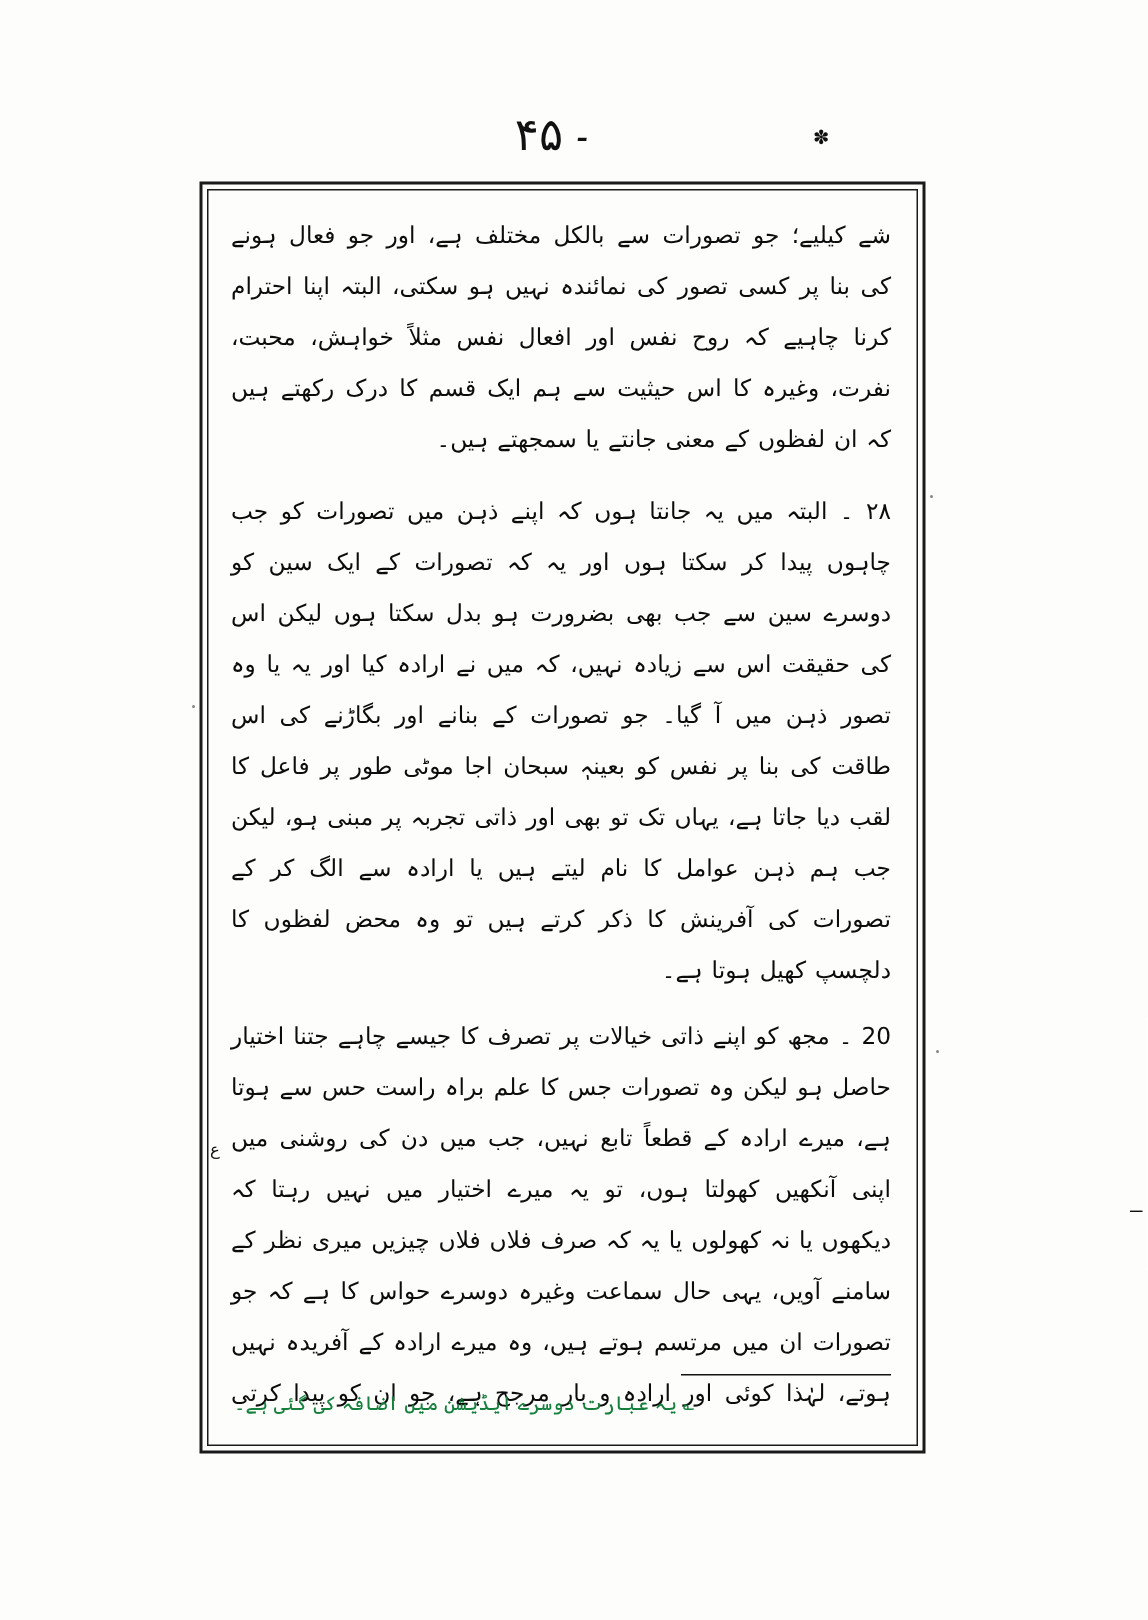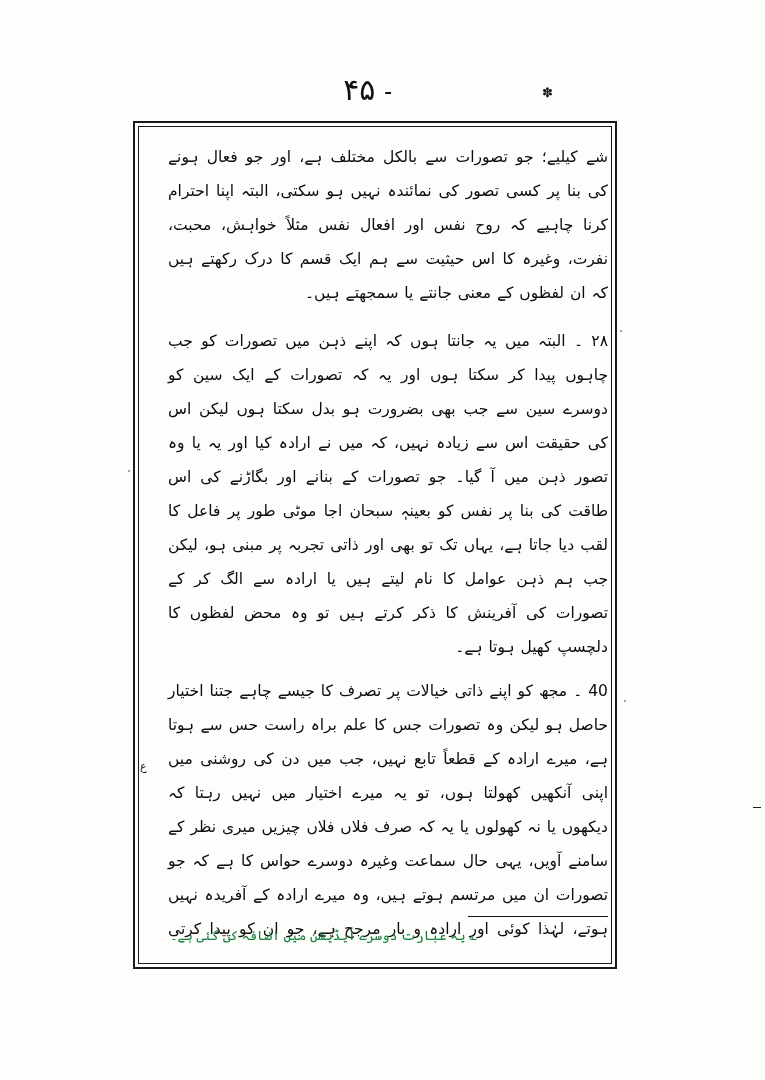--- a/index.html
+++ b/index.html
@@ -67,21 +67,21 @@
     position: absolute;
     left: 138px;
     top: 126px;
     width: 474px;
     height: 838px;
     border: 1px solid #1a1a1a;
     box-sizing: border-box;
   }
   .text-block {
     position: absolute;
-    left: 160px;
+    left: 146px;
     top: 132px;
     width: 458px;
     height: 826px;
     direction: rtl;
     text-align: right;
     box-sizing: border-box;
     padding: 8px 10px 4px 8px;
     overflow: hidden;
   }
   .para {
@@ -167,21 +167,21 @@
       <span>شے کیلیے؛ جو تصورات سے بالکل مختلف ہے، اور جو فعال ہونے کی بنا پر کسی تصور کی نمائندہ نہیں ہو سکتی، البتہ اپنا احترام کرنا چاہیے کہ روح نفس اور افعال نفس مثلاً خواہش، محبت، نفرت، وغیرہ کا اس حیثیت سے ہم ایک قسم کا درک رکھتے ہیں کہ ان لفظوں کے معنی جانتے یا سمجھتے ہیں۔</span>
     </p>
 
     <p class="para indent">
       <span class="num">۲۸</span>
       <span> ۔ </span>
       <span>البتہ میں یہ جانتا ہوں کہ اپنے ذہن میں تصورات کو جب چاہوں پیدا کر سکتا ہوں اور یہ کہ تصورات کے ایک سین کو دوسرے سین سے جب بھی بضرورت ہو بدل سکتا ہوں لیکن اس کی حقیقت اس سے زیادہ نہیں، کہ میں نے ارادہ کیا اور یہ یا وہ تصور ذہن میں آ گیا۔ جو تصورات کے بنانے اور بگاڑنے کی اس طاقت کی بنا پر نفس کو بعینہٖ سبحان اجا موٹی طور پر فاعل کا لقب دیا جاتا ہے، یہاں تک تو بھی اور ذاتی تجربہ پر مبنی ہو، لیکن جب ہم ذہن عوامل کا نام لیتے ہیں یا ارادہ سے الگ کر کے تصورات کی آفرینش کا ذکر کرتے ہیں تو وہ محض لفظوں کا دلچسپ کھیل ہوتا ہے۔</span>
     </p>
 
     <p class="para indent">
-      <span class="num">40</span>
+      <span class="num">20</span>
       <span> ۔ </span>
       <span>مجھ کو اپنے ذاتی خیالات پر تصرف کا جیسے چاہے جتنا اختیار حاصل ہو لیکن وہ تصورات جس کا علم براہ راست حس سے ہوتا ہے، میرے ارادہ کے قطعاً تابع نہیں، جب میں دن کی روشنی میں اپنی آنکھیں کھولتا ہوں، تو یہ میرے اختیار میں نہیں رہتا کہ دیکھوں یا نہ کھولوں یا یہ کہ صرف فلاں فلاں چیزیں میری نظر کے سامنے آویں، یہی حال سماعت وغیرہ دوسرے حواس کا ہے کہ جو تصورات ان میں مرتسم ہوتے ہیں، وہ میرے ارادہ کے آفریدہ نہیں ہوتے، لہٰذا کوئی اور ارادہ و بار مرجح ہے، جو ان کو پیدا کرتی ہے۔</span>
     </p>
 
     <div class="footnote-rule"></div>
     <div class="footnote">
       <span>؎</span>
       <span>یہ عبارت دوسرے ایڈیشن میں اضافہ کی گئی ہے۔</span>
     </div>
 

